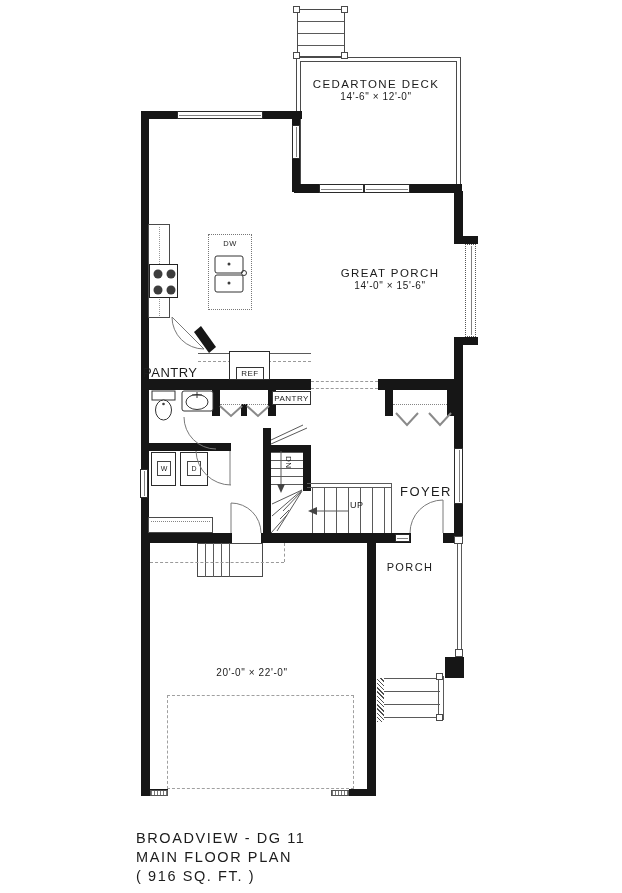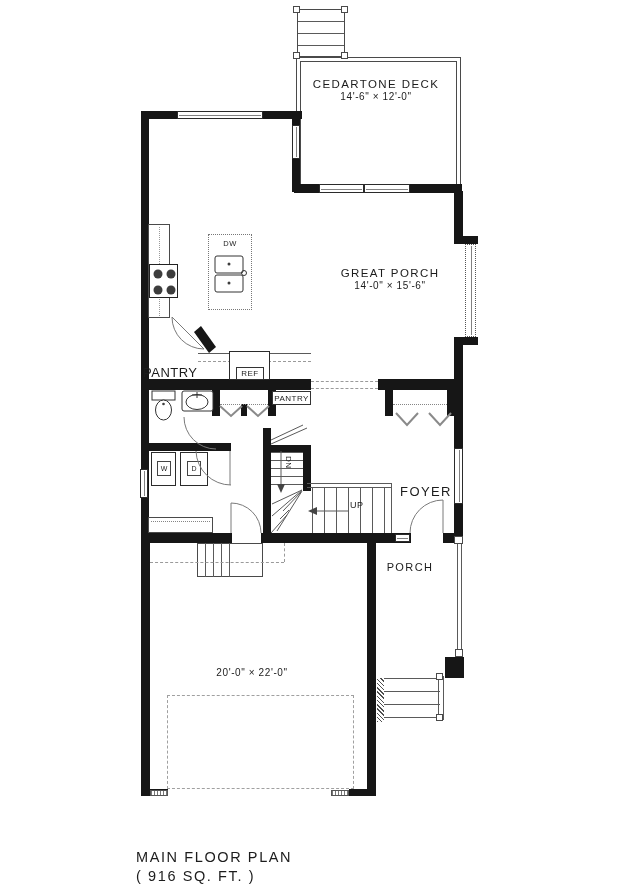--- a/index.html
+++ b/index.html
@@ -221,16 +221,17 @@
   </div>
   <div class="room" style="left:370px;top:561px;width:80px">
     <div class="rname" style="font-size:11px">PORCH</div>
   </div>
   <div class="sm" style="left:143px;top:365px;font-size:13px">PANTRY</div>
 
   <div class="sm" style="left:208px;top:239px;width:44px;text-align:center;font-size:7.5px">DW</div>
   <div class="sm" style="left:350px;top:500px;font-size:9px">UP</div>
   <div class="sm" style="left:293px;top:456px;font-size:8px;transform:rotate(90deg);transform-origin:0 0">DN</div>
 
+  <div class="title-line" style="top:830px">BROADVIEW - DG 11</div>
   <div class="title-line" style="top:849px">MAIN FLOOR PLAN</div>
   <div class="title-line" style="top:868px">( 916 SQ. FT. )</div>
 
 </div>
 
 </body></html>

